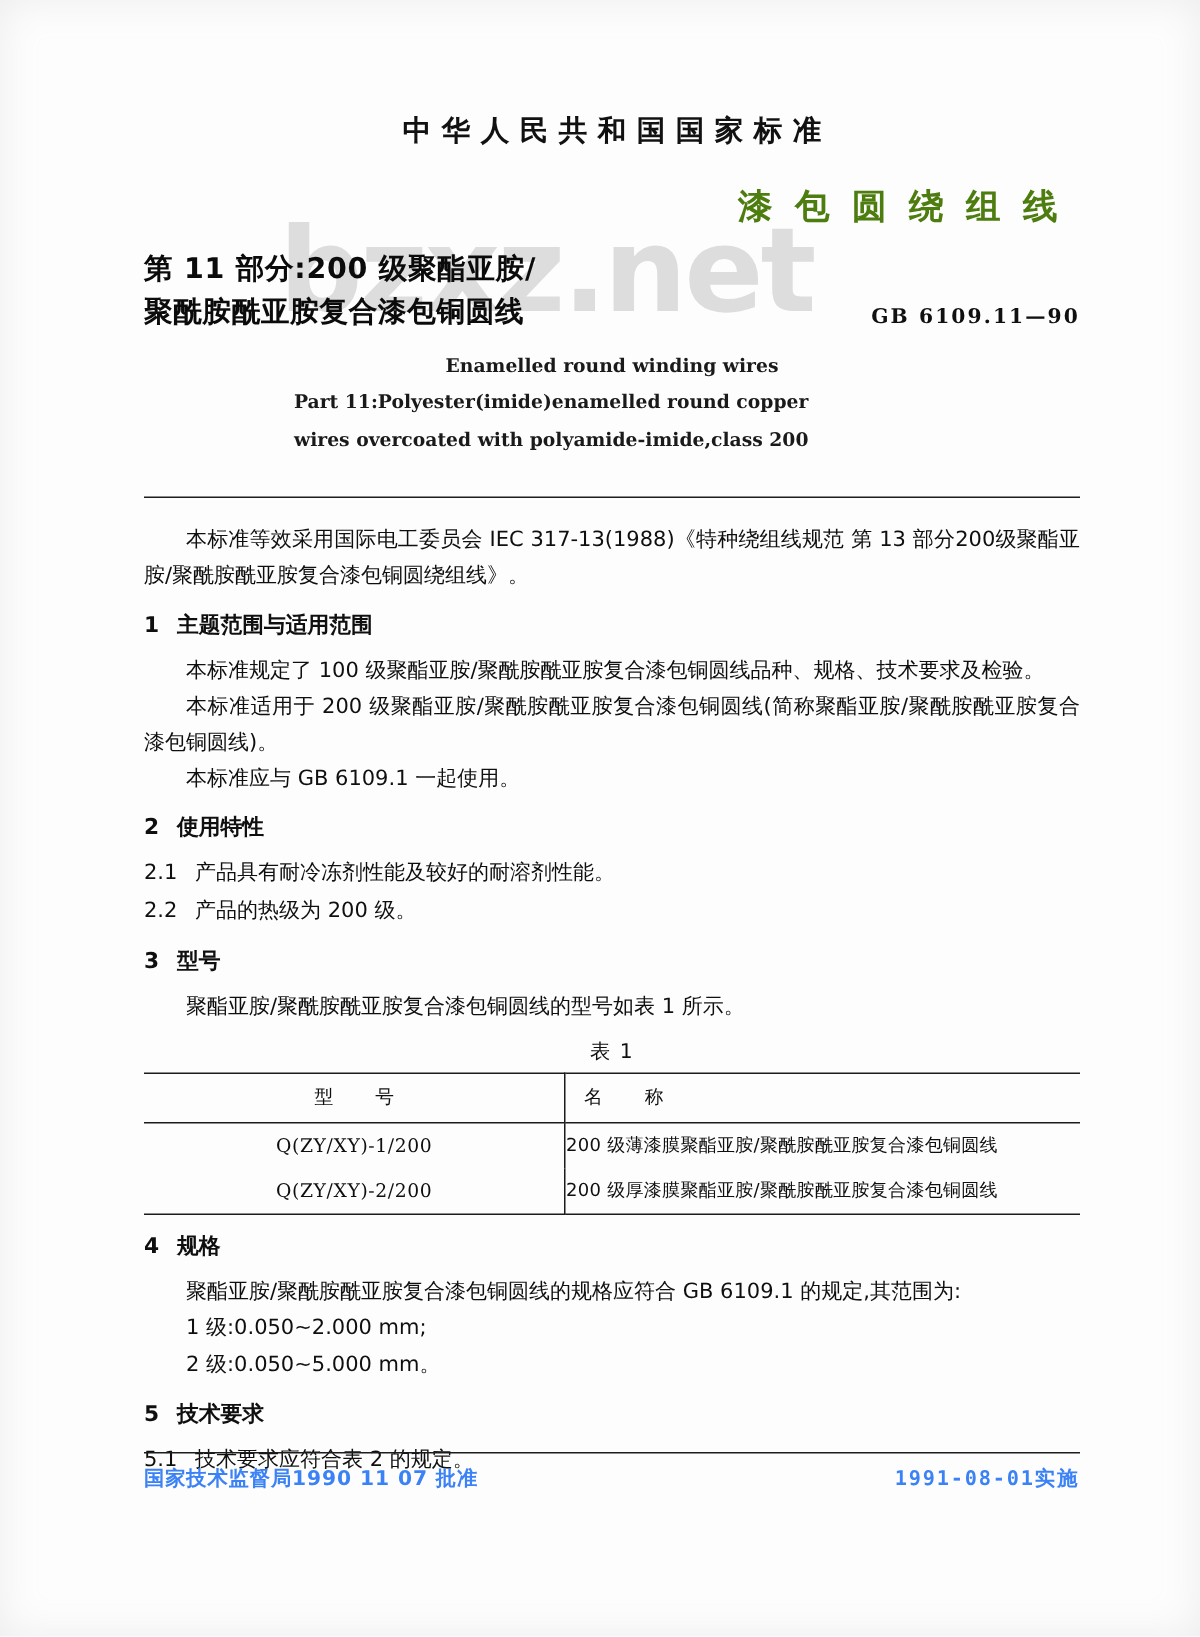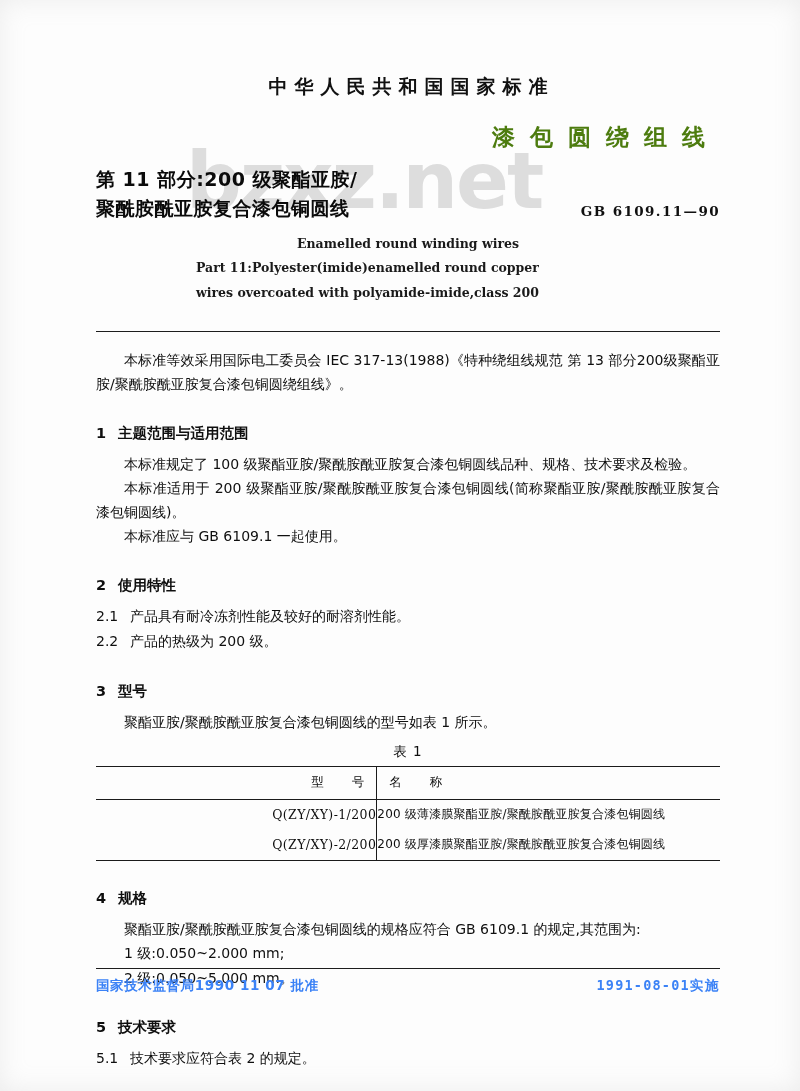--- a/index.html
+++ b/index.html
@@ -134,21 +134,21 @@
   }
   .para {
     font-size: 14px;
     line-height: 1.72;
     text-align: justify;
   }
   .para.indent { text-indent: 28px; }
   .sec-head {
     font-size: 14.5px;
     font-weight: bold;
-    margin-top: 28px;
+    margin-top: 11px;
     margin-bottom: 9px;
   }
   .sec-head .num {
     display: inline-block;
     width: 22px;
   }
   .clause {
     font-size: 14px;
     line-height: 1.78;
   }
@@ -179,21 +179,21 @@
     border-bottom: 1.1px solid #1b1b1b;
   }
   table.std tbody td {
     padding: 6px 0 7px 0;
   }
   table.std tbody tr:last-child td {
     border-bottom: 1.6px solid #1b1b1b;
   }
   .col-model {
     width: 45%;
-    text-align: right;
+    text-align: center;
     border-right: 1.1px solid #1b1b1b;
   }
   .col-name {
     width: 55%;
     text-align: left;
   }
   td.col-model {
     font-family: "DejaVu Serif", "Liberation Serif", serif;
     letter-spacing: 0.4px;
   }

